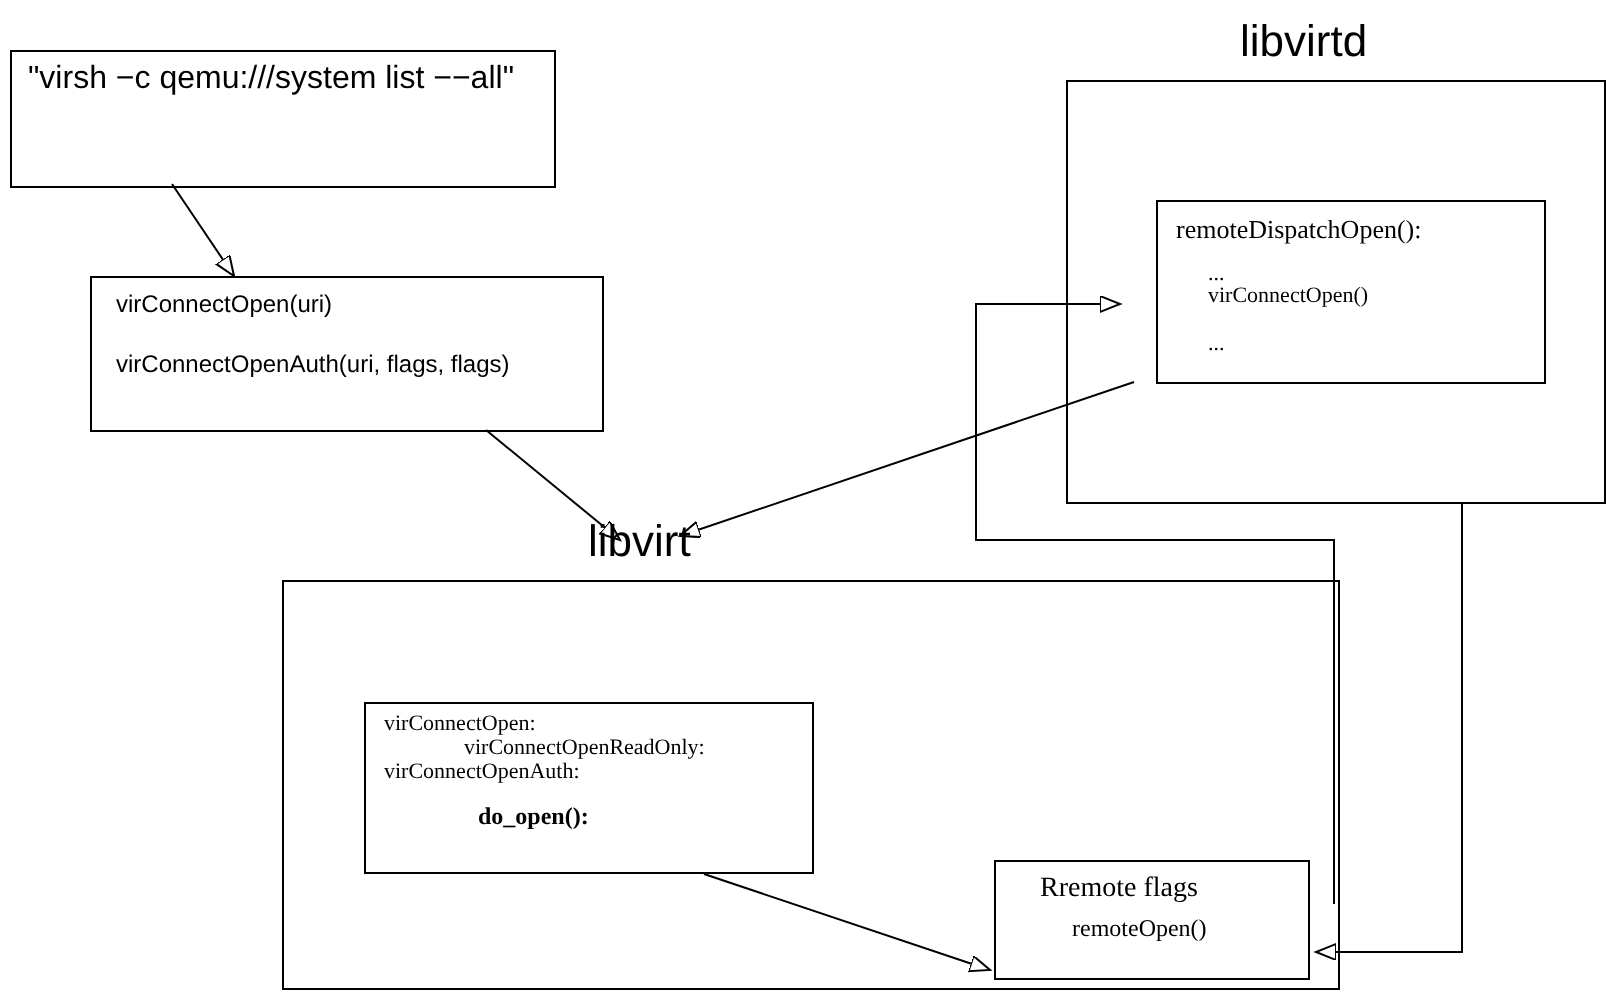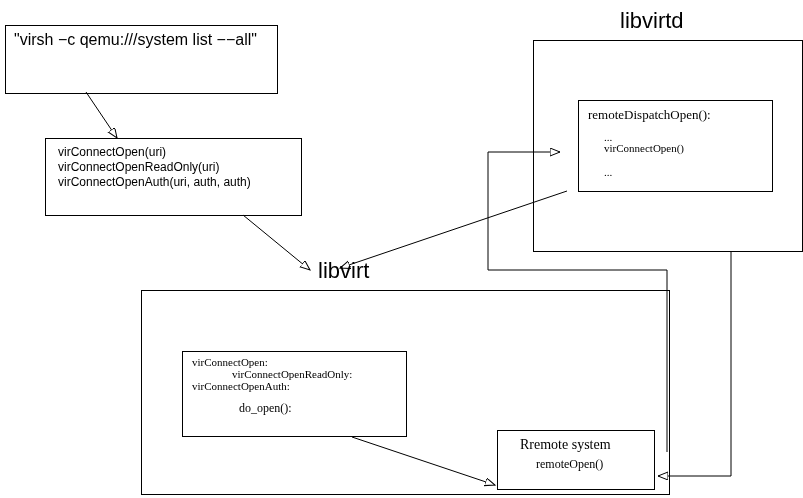--- a/index.html
+++ b/index.html
@@ -50,32 +50,31 @@
     <div class="txt serif" style="left:25px;top:41px;font-size:11px;">virConnectOpen()</div>
     <div class="txt serif" style="left:25px;top:65px;font-size:11px;">...</div>
   </div>
 
   <div class="box" style="left:5px;top:25px;width:273px;height:69px;">
     <div class="txt sans" style="left:8px;top:5px;font-size:16px;">"virsh −c qemu:///system list −−all"</div>
   </div>
 
   <div class="box" style="left:45px;top:138px;width:257px;height:78px;">
     <div class="txt sans" style="left:12px;top:6px;font-size:12px;">virConnectOpen(uri)</div>
-    <div class="txt sans" style="left:12px;top:21px;font-size:12px;">virConnectOpenReadOnly(uri)</div>
-    <div class="txt sans" style="left:12px;top:36px;font-size:12px;">virConnectOpenAuth(uri, auth, auth)</div>
+    <div class="txt sans" style="left:12px;top:36px;font-size:12px;">virConnectOpenAuth(uri, flags, flags)</div>
   </div>
 
-  <div class="grouplabel" style="left:318px;top:258px;font-size:22px;">libvirt</div>
+  <div class="grouplabel" style="left:294px;top:258px;font-size:22px;">libvirt</div>
   <div class="box" style="left:141px;top:290px;width:529px;height:205px;"></div>
 
   <div class="box" style="left:182px;top:351px;width:225px;height:86px;">
     <div class="txt serif" style="left:9px;top:4px;font-size:11px;">virConnectOpen:</div>
     <div class="txt serif" style="left:9px;top:16px;font-size:11px;margin-left:40px;">virConnectOpenReadOnly:</div>
     <div class="txt serif" style="left:9px;top:28px;font-size:11px;">virConnectOpenAuth:</div>
-    <div class="txt serif" style="left:56px;top:49px;font-size:12px;font-weight:normal;">do_open():</div>
+    <div class="txt serif" style="left:56px;top:49px;font-size:12px;font-weight:bold;">do_open():</div>
   </div>
 
   <div class="box" style="left:497px;top:430px;width:158px;height:60px;">
-    <div class="txt serif" style="left:22px;top:6px;font-size:14px;">Rremote system</div>
+    <div class="txt serif" style="left:22px;top:6px;font-size:14px;">Rremote flags</div>
     <div class="txt serif" style="left:38px;top:26px;font-size:12px;">remoteOpen()</div>
   </div>
 
 </div>
 
 </body></html>

